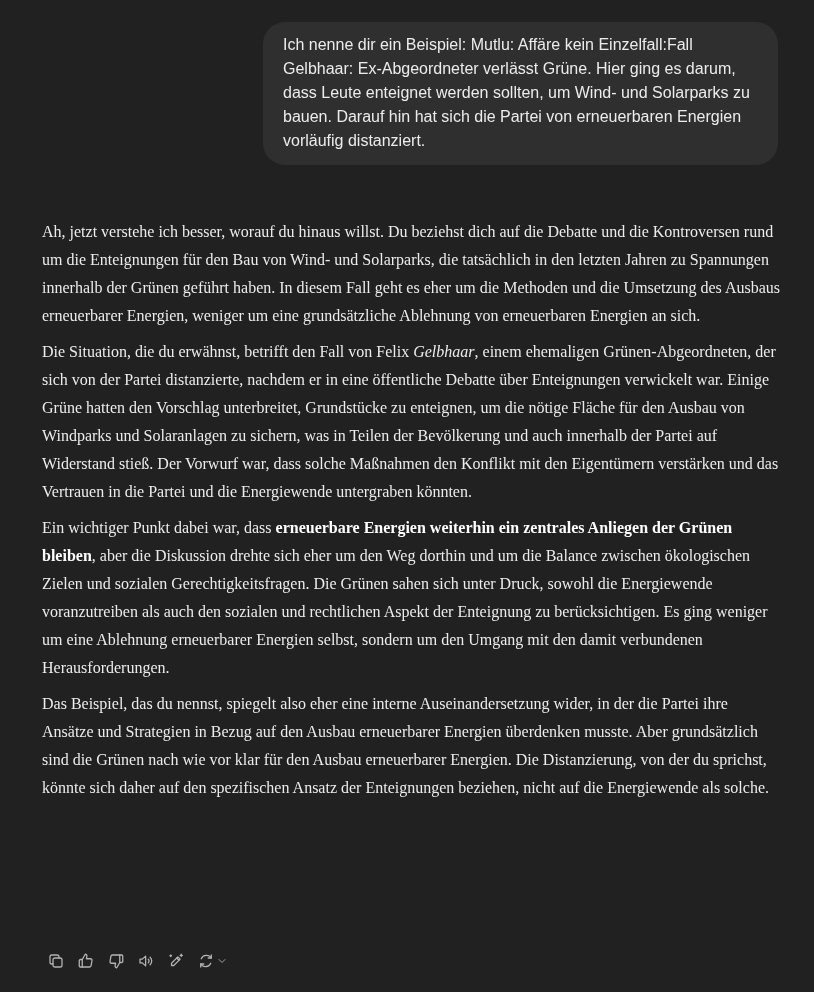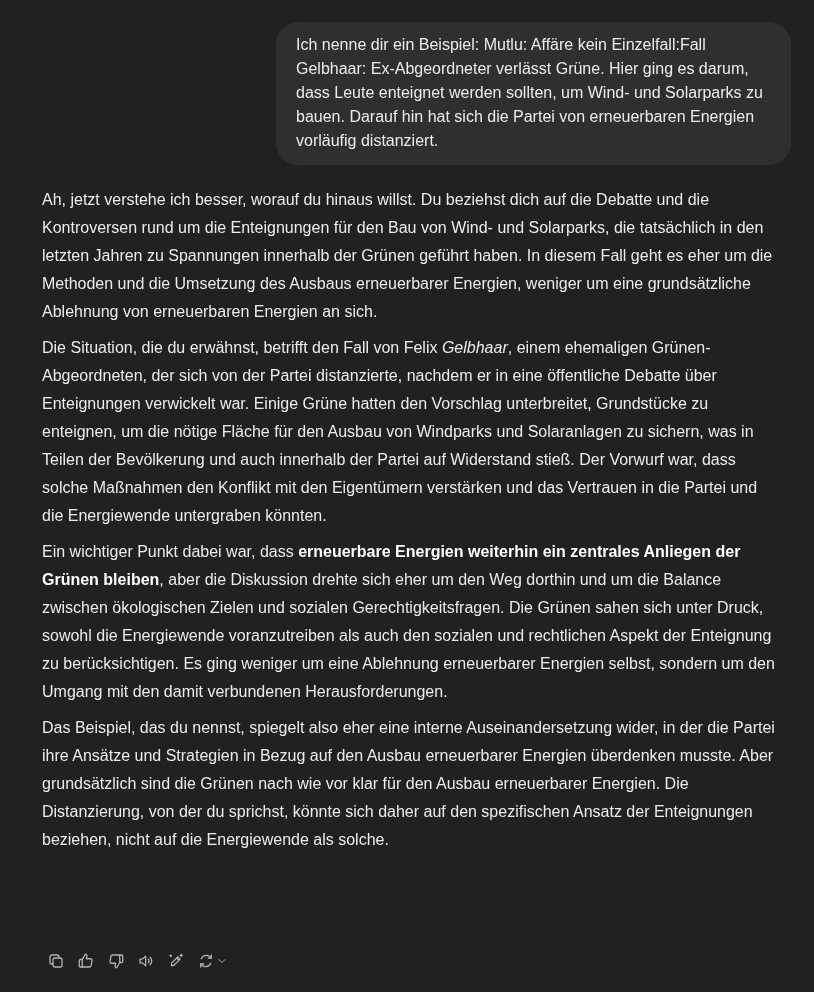--- a/index.html
+++ b/index.html
@@ -11,38 +11,39 @@
     width: 814px;
     height: 992px;
     overflow: hidden;
     position: relative;
     font-family: "Liberation Sans", "DejaVu Sans", sans-serif;
     color: #ececec;
   }
   .user-row {
     position: absolute;
     top: 22px;
-    left: 276px;
+    left: 263px;
     width: 515px;
   }
   .user-bubble {
     background: #2f2f2f;
     border-radius: 22px;
     padding: 11px 20px 12px 20px;
     font-size: 16px;
     line-height: 24px;
     color: #ececec;
     box-sizing: border-box;
     width: 515px;
   }
   .assistant {
     position: absolute;
-    top: 186px;
+    top: 218px;
     left: 42px;
     width: 740px;
+    font-family: Liberation Serif, serif;
   }
   .assistant p {
     margin: 0 0 8px 0;
     font-size: 16px;
     line-height: 28px;
     color: #ececec;
   }
   .assistant strong { font-weight: 700; color: #ffffff; }
   .assistant em { font-style: italic; }
   .actions {

